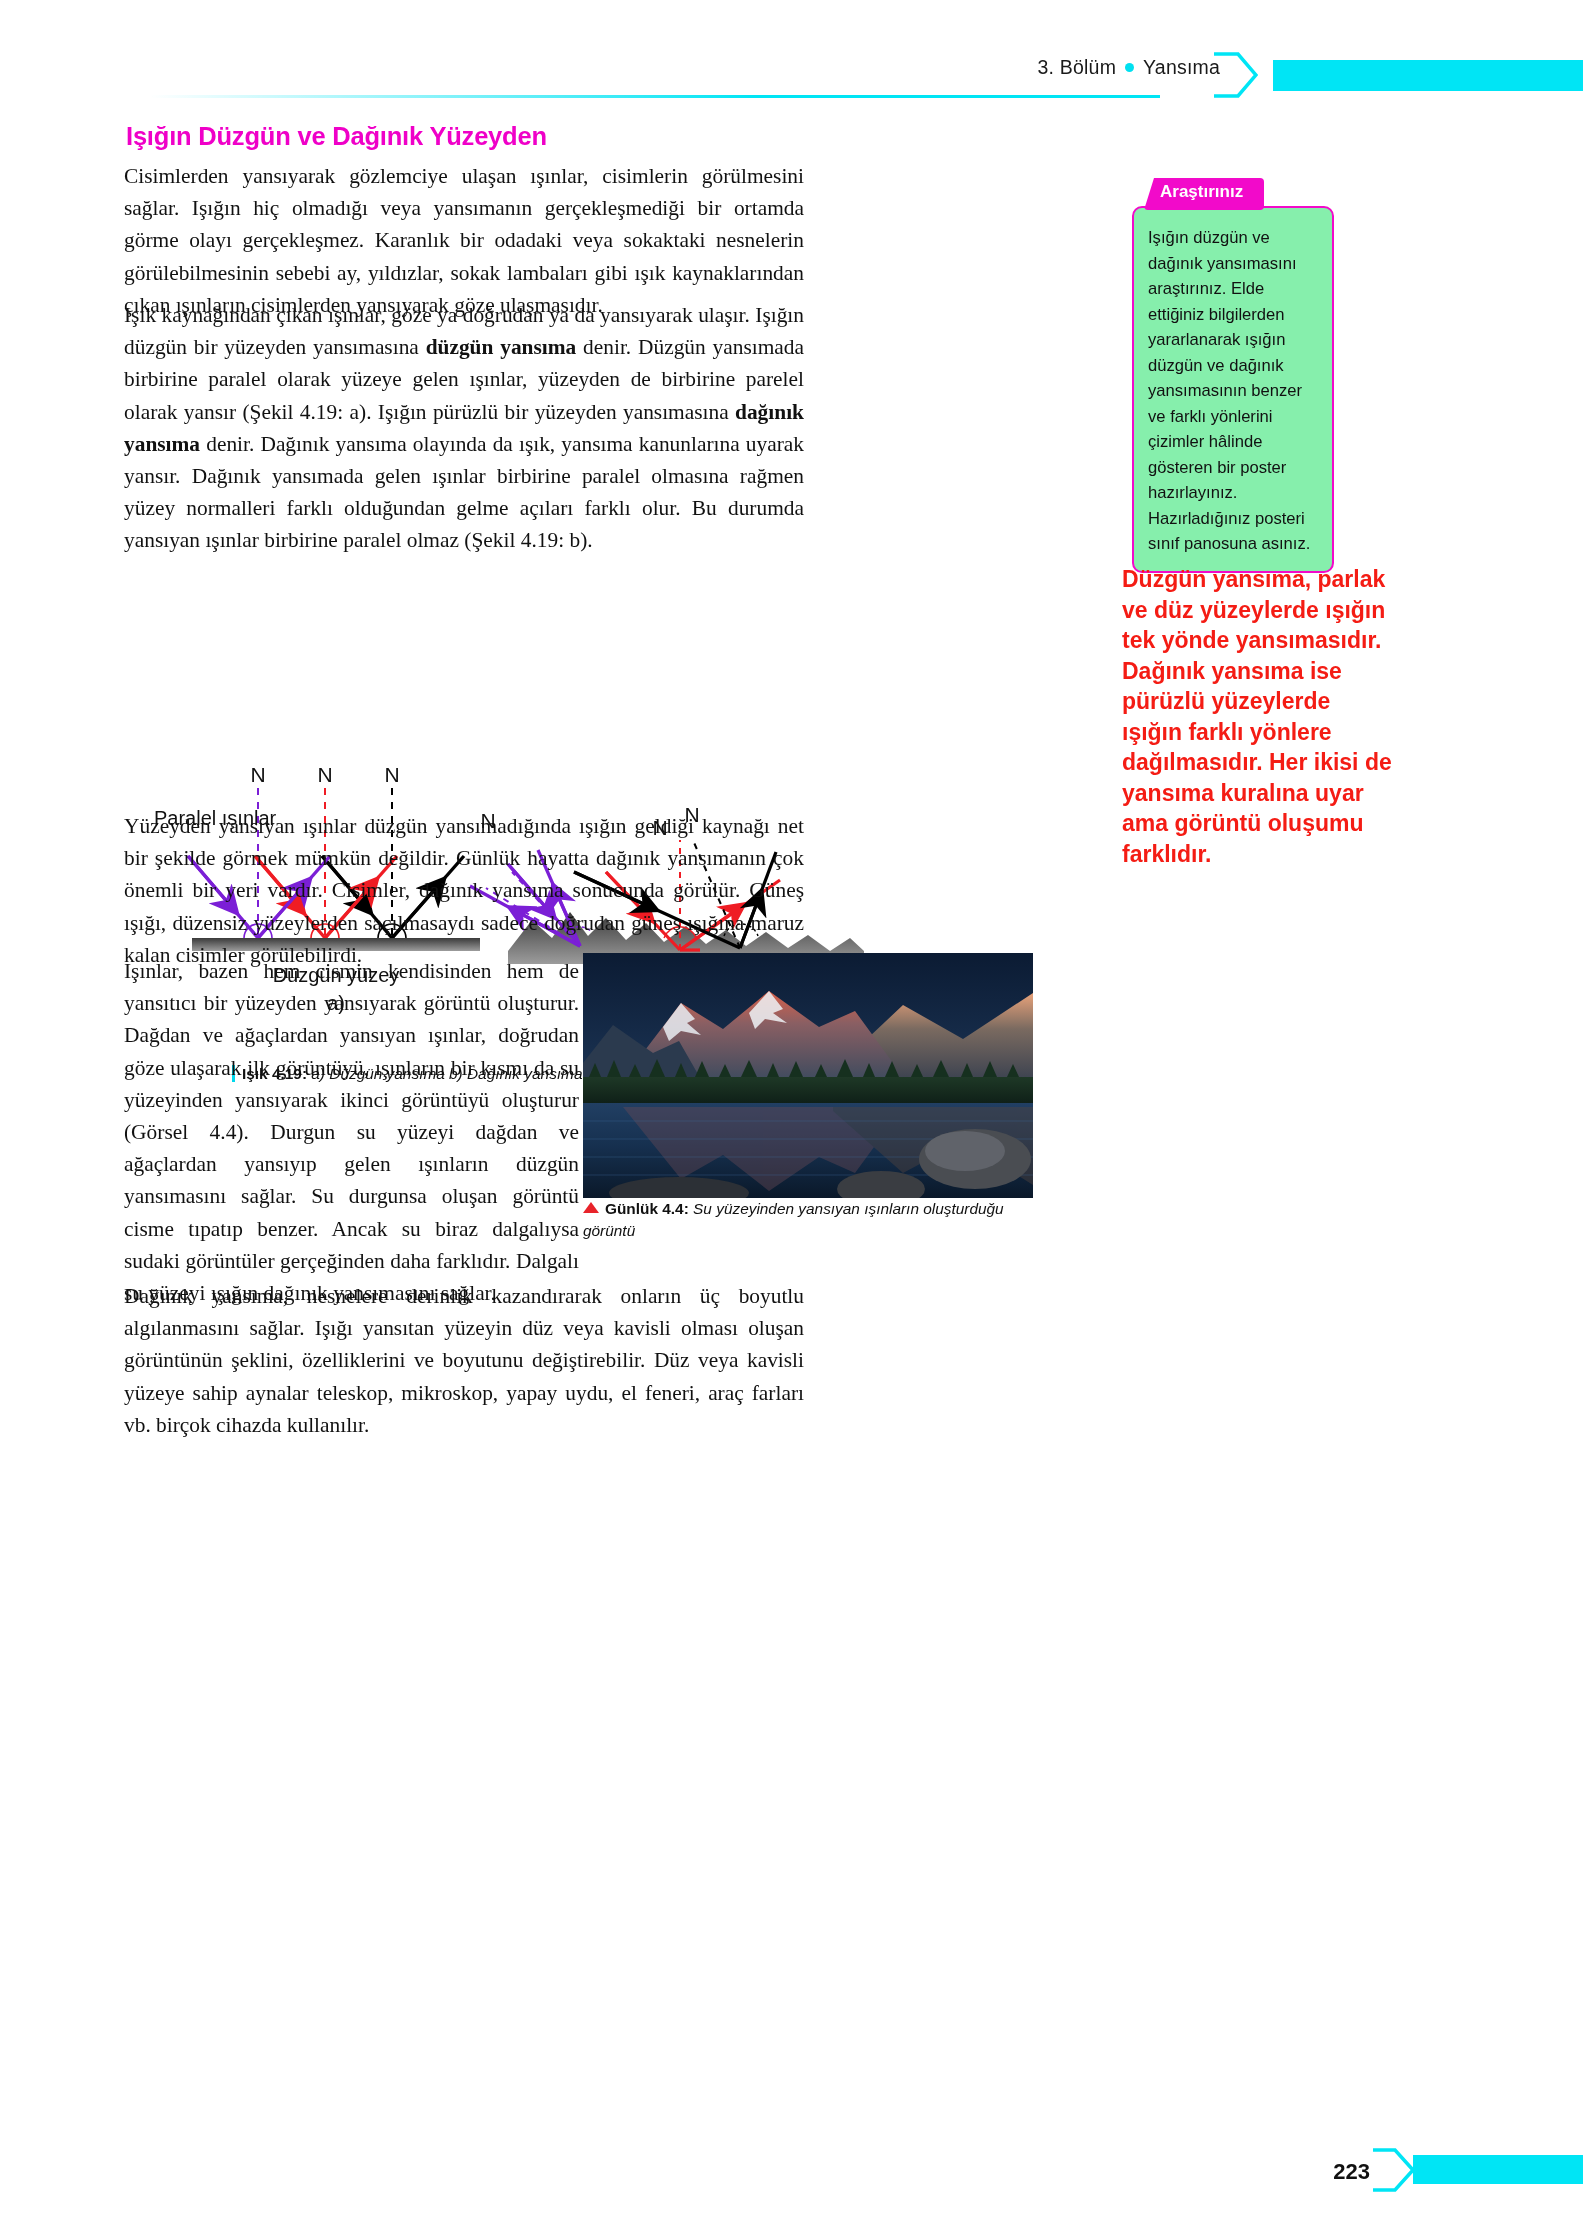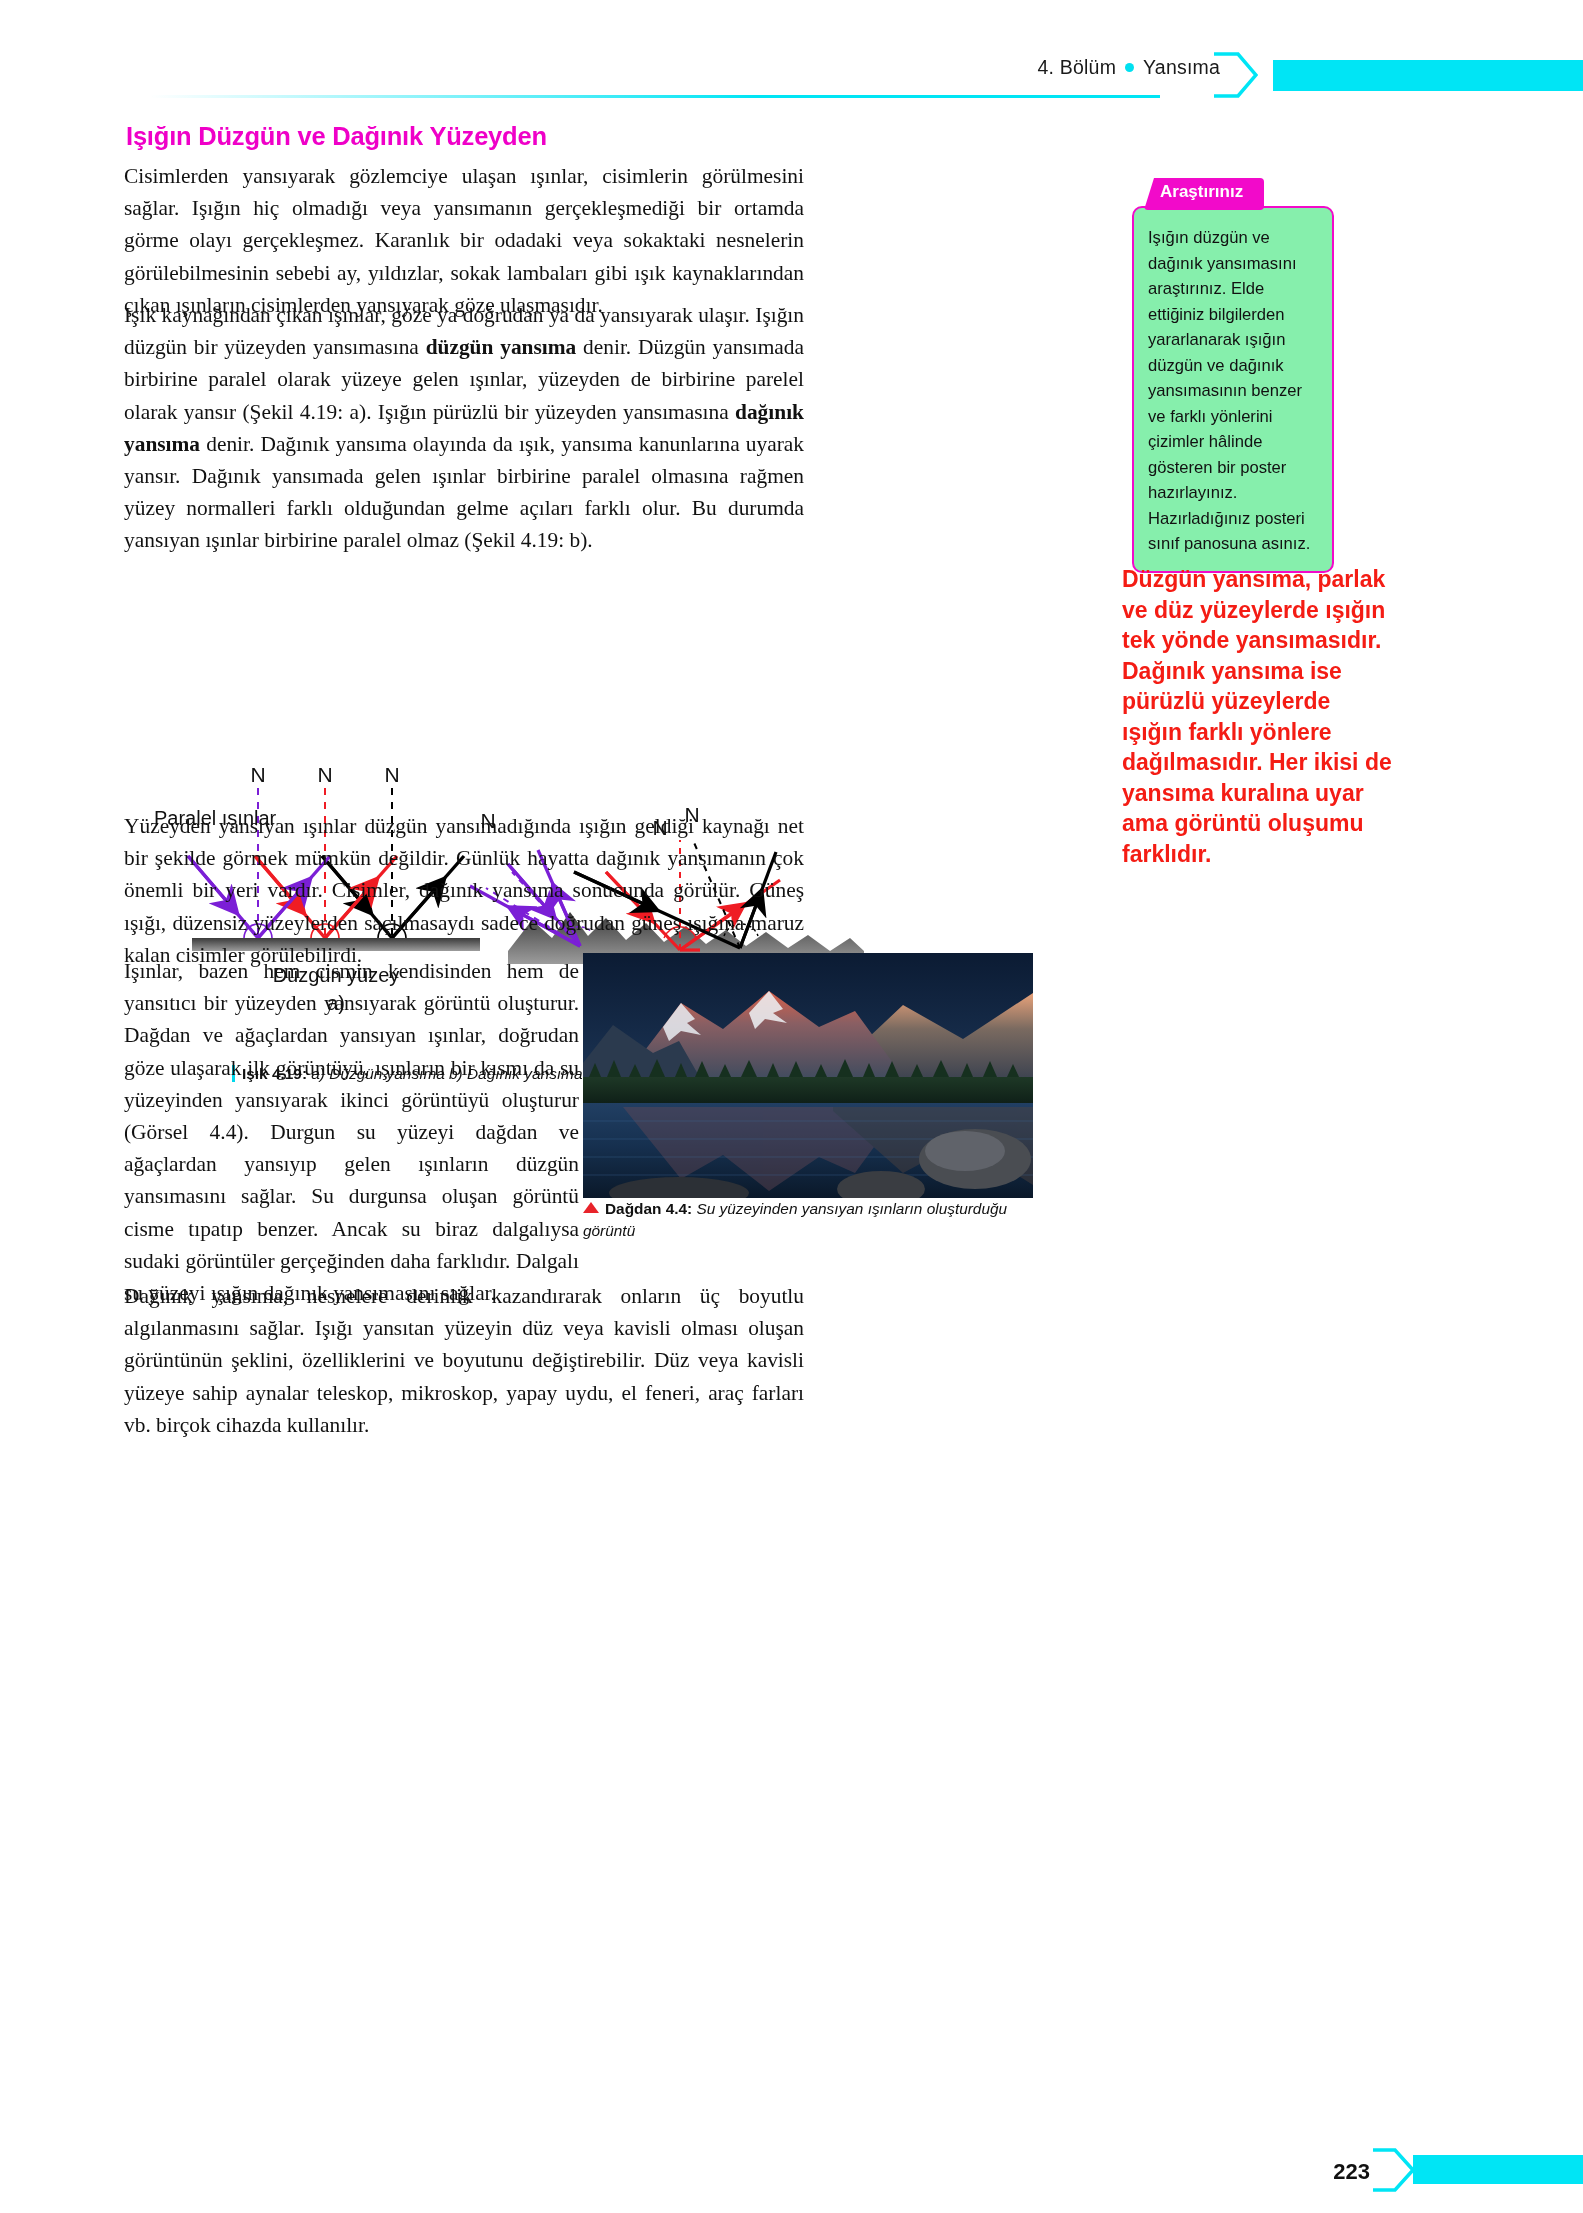--- a/index.html
+++ b/index.html
@@ -88,21 +88,21 @@
   .ftr-bar{position:absolute;right:0;bottom:29px;width:170px;height:29px;background:#00e5f5;}
 </style>
 </head>
 <body>
 
 <div class="page">
 
   <div class="hdr">
     <div class="hdr-line"></div>
     <div class="hdr-txt">
-      <span>4. Bölüm</span><span class="hdr-dot"></span><span>Yansıma</span>
+      <span>3. Bölüm</span><span class="hdr-dot"></span><span>Yansıma</span>
     </div>
     <div class="hdr-chev">
       <svg width="46" height="46" viewBox="0 0 46 46">
         <path d="M2 2 H26 L44 23 L26 44 H2" fill="none" stroke="#00e5f5" stroke-width="3.5"></path>
       </svg>
     </div>
     <div class="hdr-bar"></div>
   </div>
 
   <div class="title">Işığın Düzgün ve Dağınık Yüzeyden</div>
@@ -301,21 +301,21 @@
       </g>
 
       <ellipse cx="392" cy="206" rx="56" ry="30" fill="#4a4d52"></ellipse>
       <ellipse cx="382" cy="198" rx="40" ry="20" fill="#60636a"></ellipse>
       <ellipse cx="298" cy="236" rx="44" ry="18" fill="#3a3d42"></ellipse>
       <ellipse cx="96" cy="240" rx="70" ry="16" fill="#2c3036"></ellipse>
       <rect x="0" y="0" width="450" height="245" fill="none" stroke="#ffffff" stroke-width="0"></rect>
     </svg>
   </div>
 
-  <div class="photo-cap"><span class="tri"></span><b>Dağdan 4.4:</b><i> Su yüzeyinden yansıyan ışınların oluşturduğu görüntü</i></div>
+  <div class="photo-cap"><span class="tri"></span><b>Günlük 4.4:</b><i> Su yüzeyinden yansıyan ışınların oluşturduğu görüntü</i></div>
 
   <div class="col p5">Dağınık yansıma, nesnelere derinlik kazandırarak onların üç boyutlu algılanmasını sağlar. Işığı yansıtan yüzeyin düz veya kavisli olması oluşan görüntünün şeklini, özelliklerini ve boyutunu değiştirebilir. Düz veya kavisli yüzeye sahip aynalar teleskop, mikroskop, yapay uydu, el feneri, araç farları vb. birçok cihazda kullanılır.</div>
 
   <div class="ftr">
     <div class="ftr-num">223</div>
     <div class="ftr-chev">
       <svg width="44" height="44" viewBox="0 0 44 44">
         <path d="M2 2 H24 L42 22 L24 42 H2" fill="none" stroke="#00e5f5" stroke-width="3.5"></path>
       </svg>
     </div>

